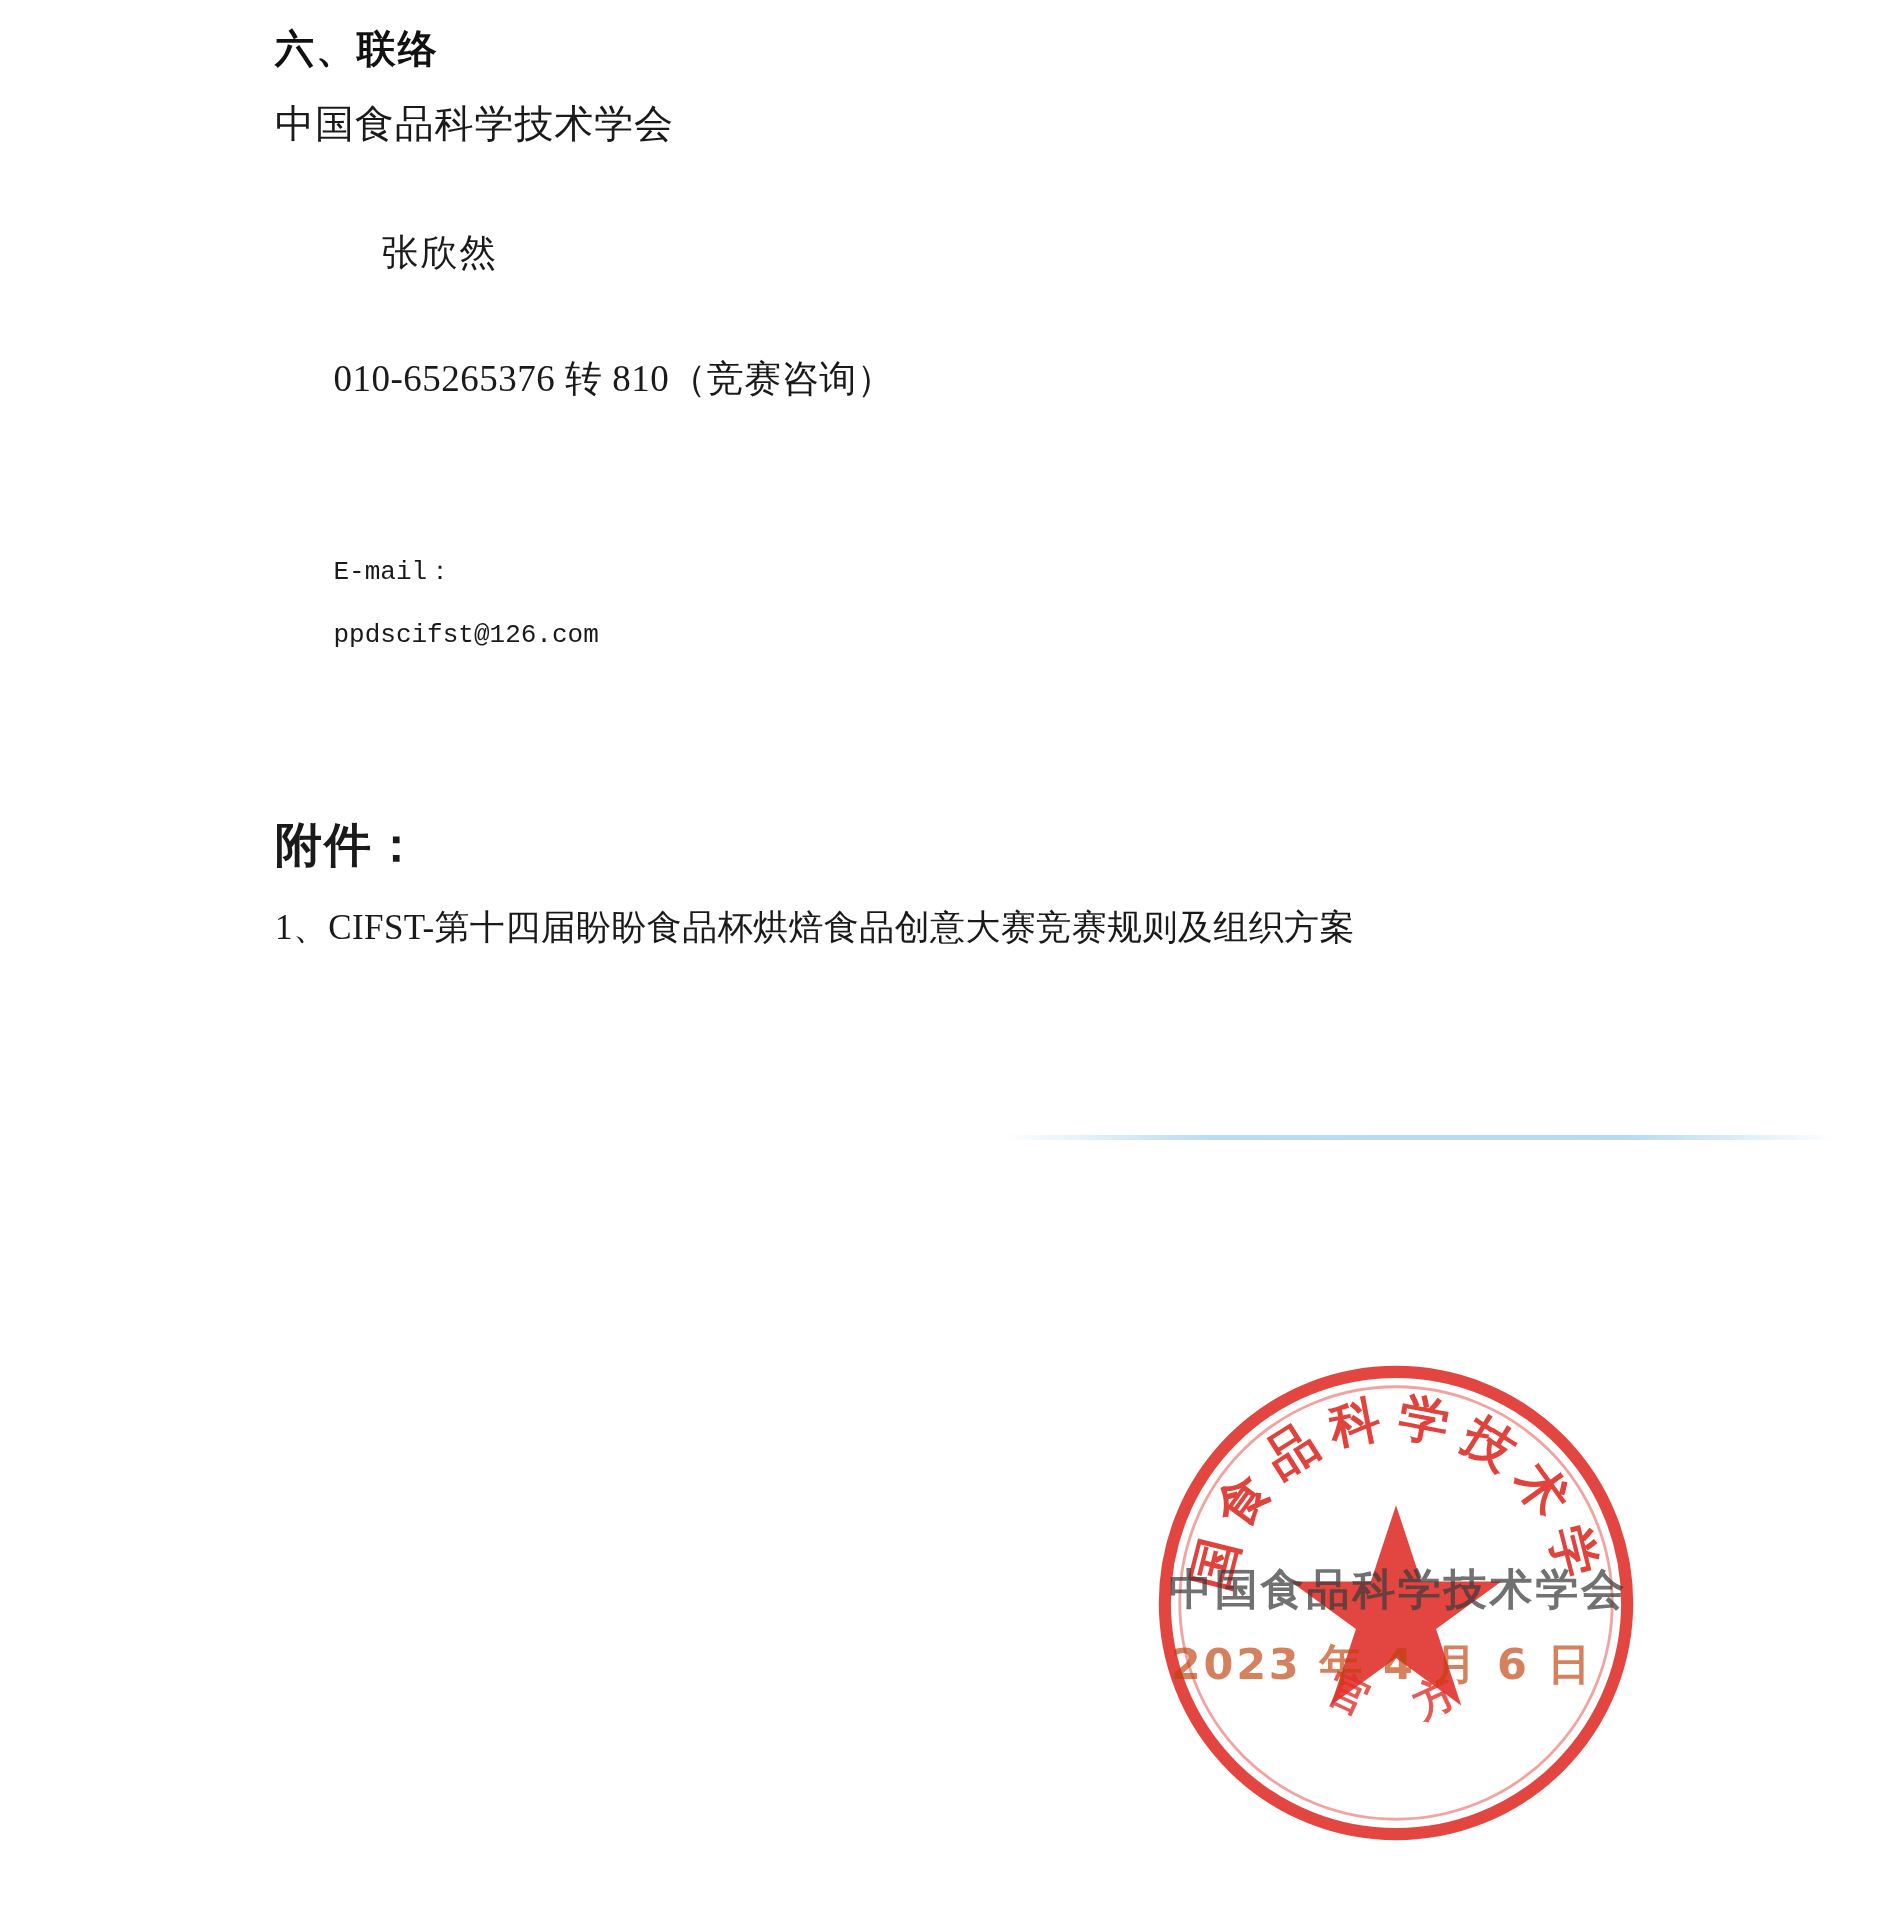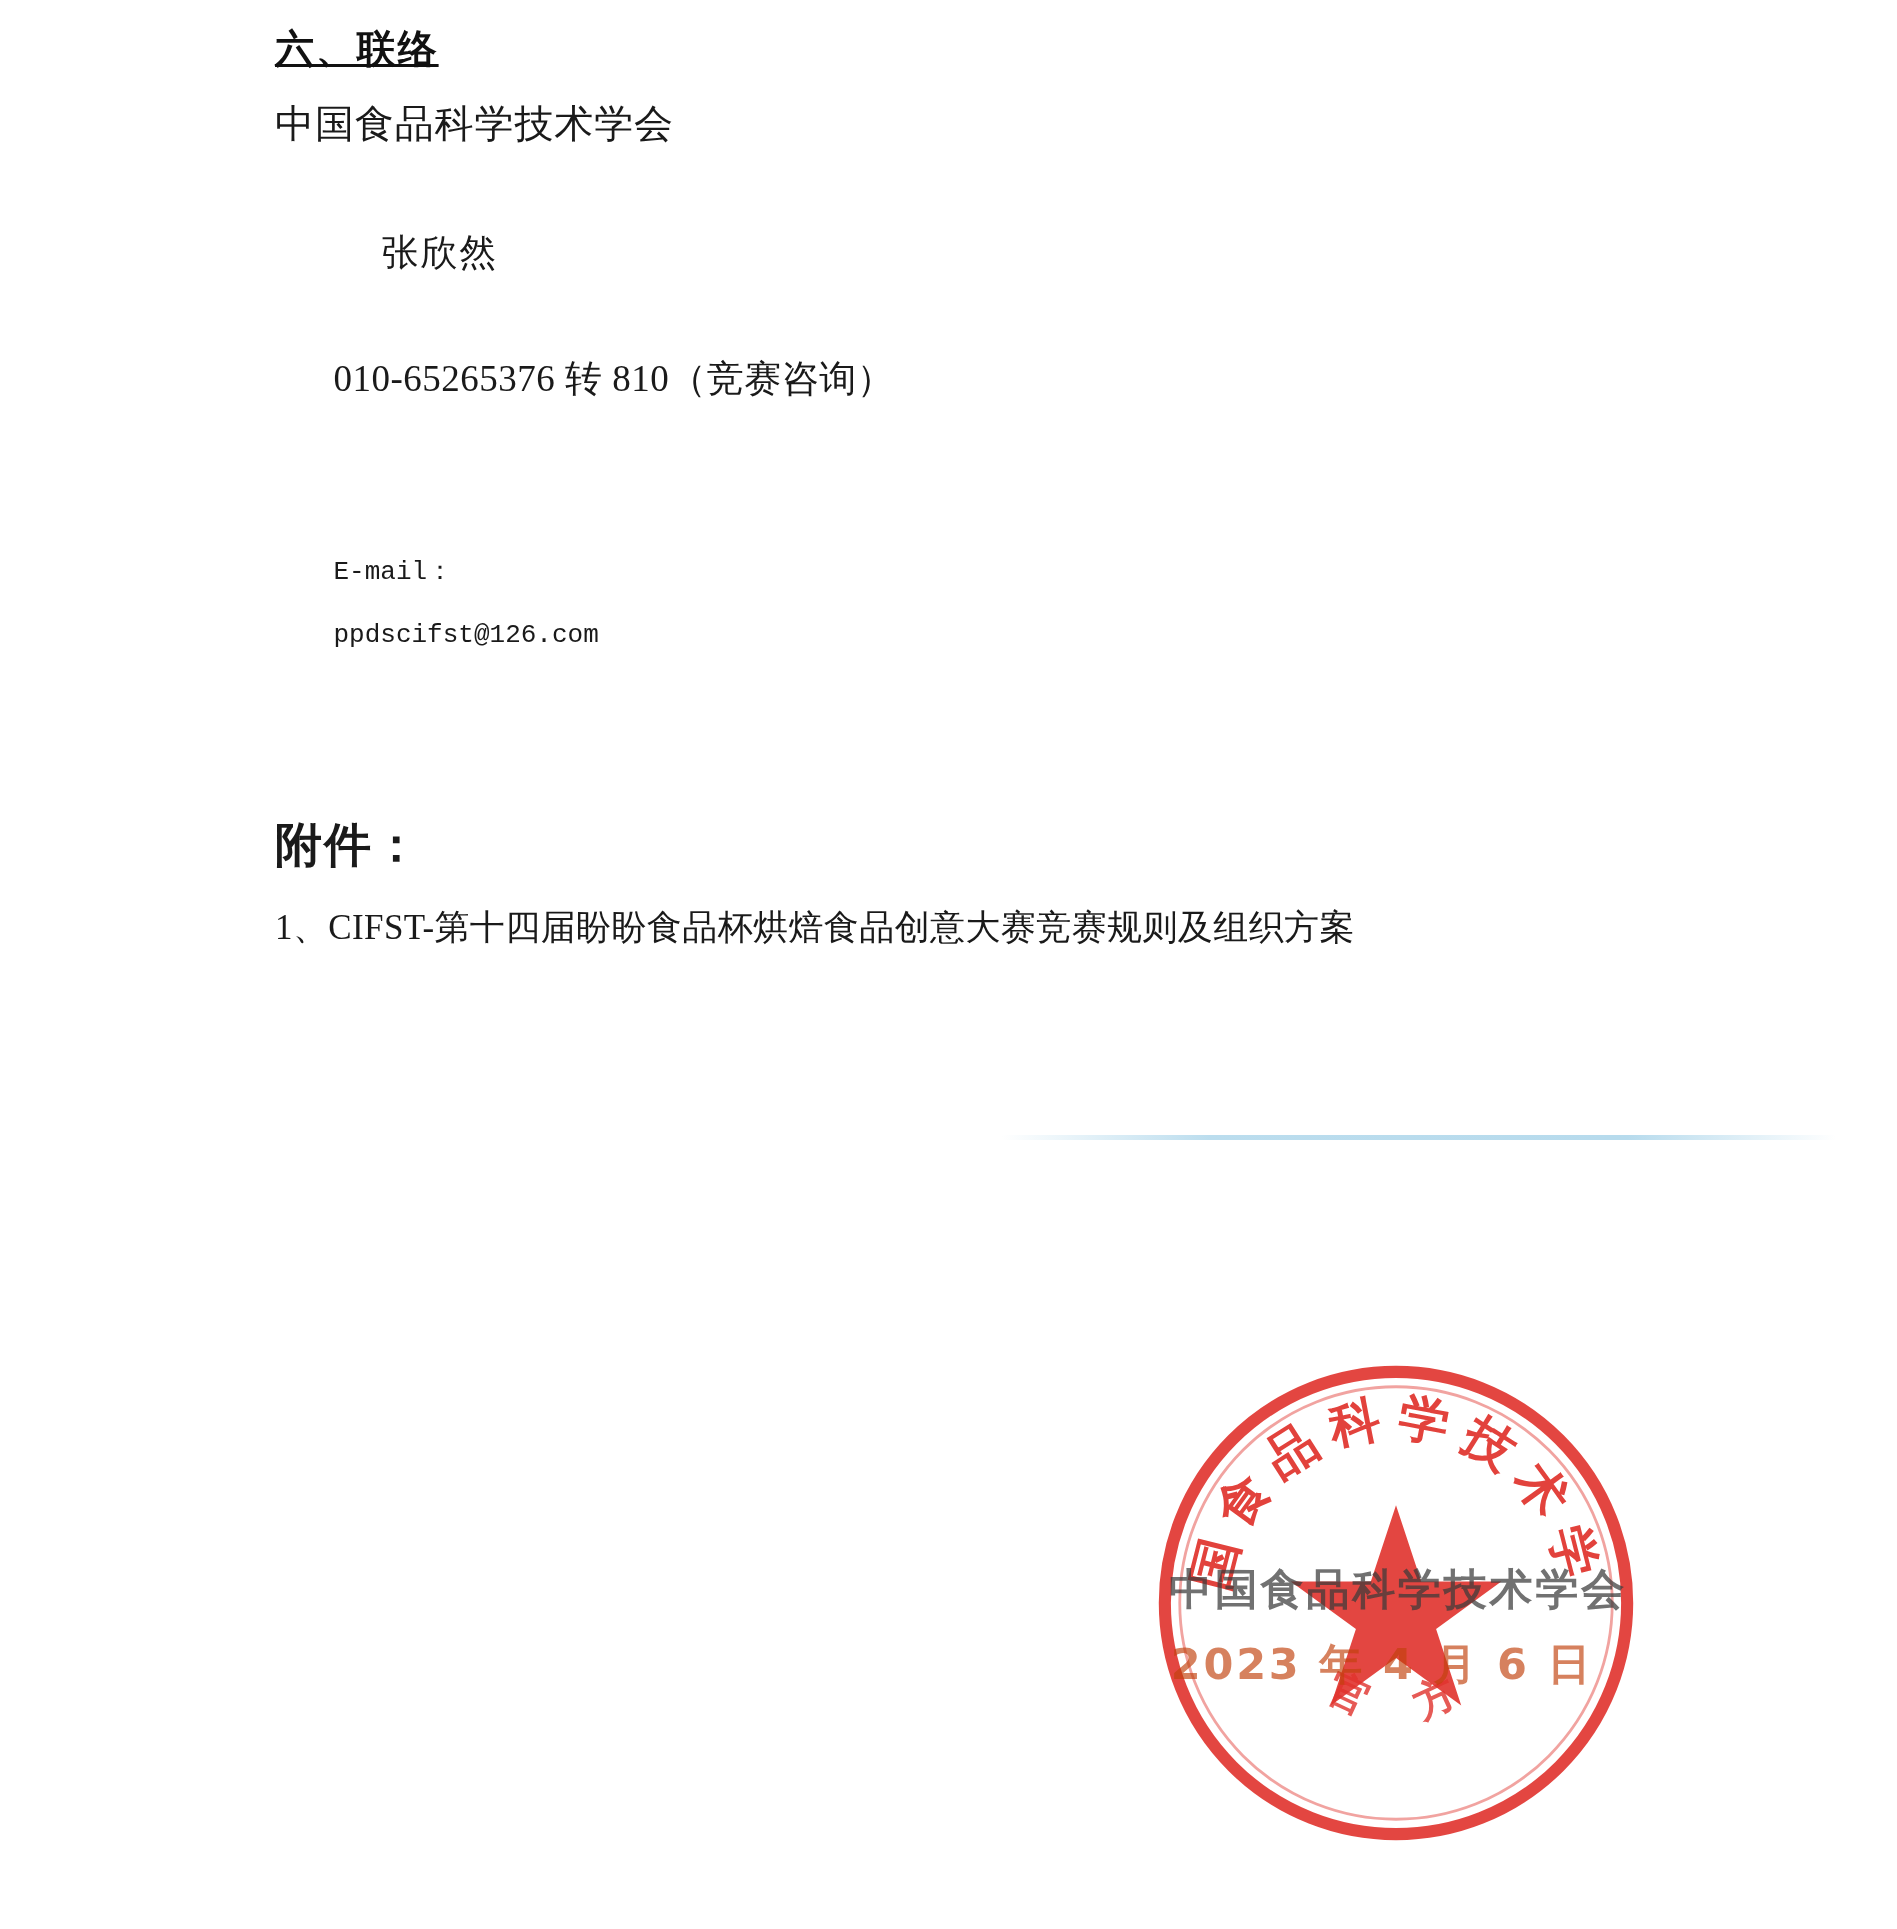--- a/index.html
+++ b/index.html
@@ -30,21 +30,20 @@
   }
 
   .section-heading {
     font-family: "DejaVu Sans", "Liberation Sans", sans-serif;
     font-weight: bold;
     font-size: 39px;
     letter-spacing: 1.9px;
     line-height: 1.55;
     margin: 0 0 13px 0;
     color: #111;
-    text-decoration: underline;
   }
 
   .org-line {
     font-size: 39px;
     line-height: 1.62;
     letter-spacing: 0.9px;
     margin: 0 0 3.7px 0;
   }
 
   .contact-line {

